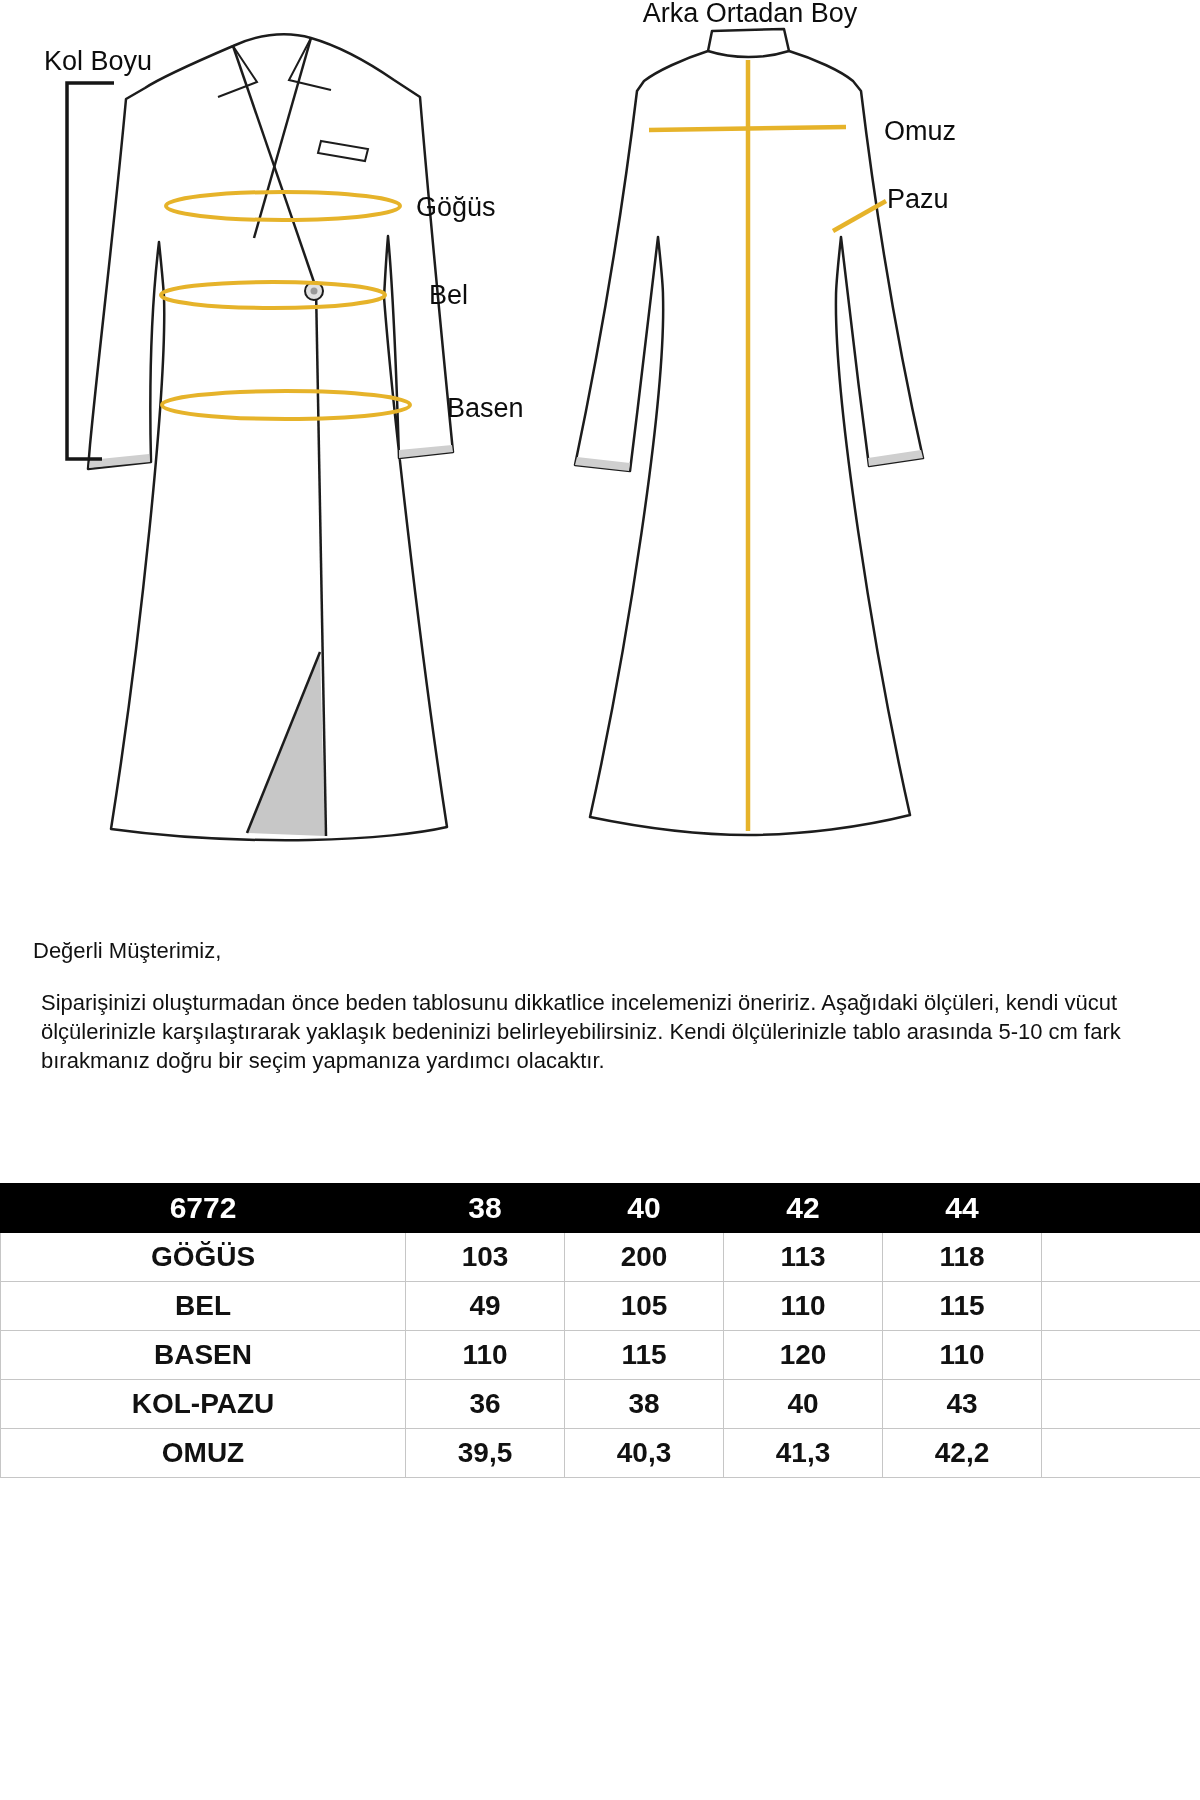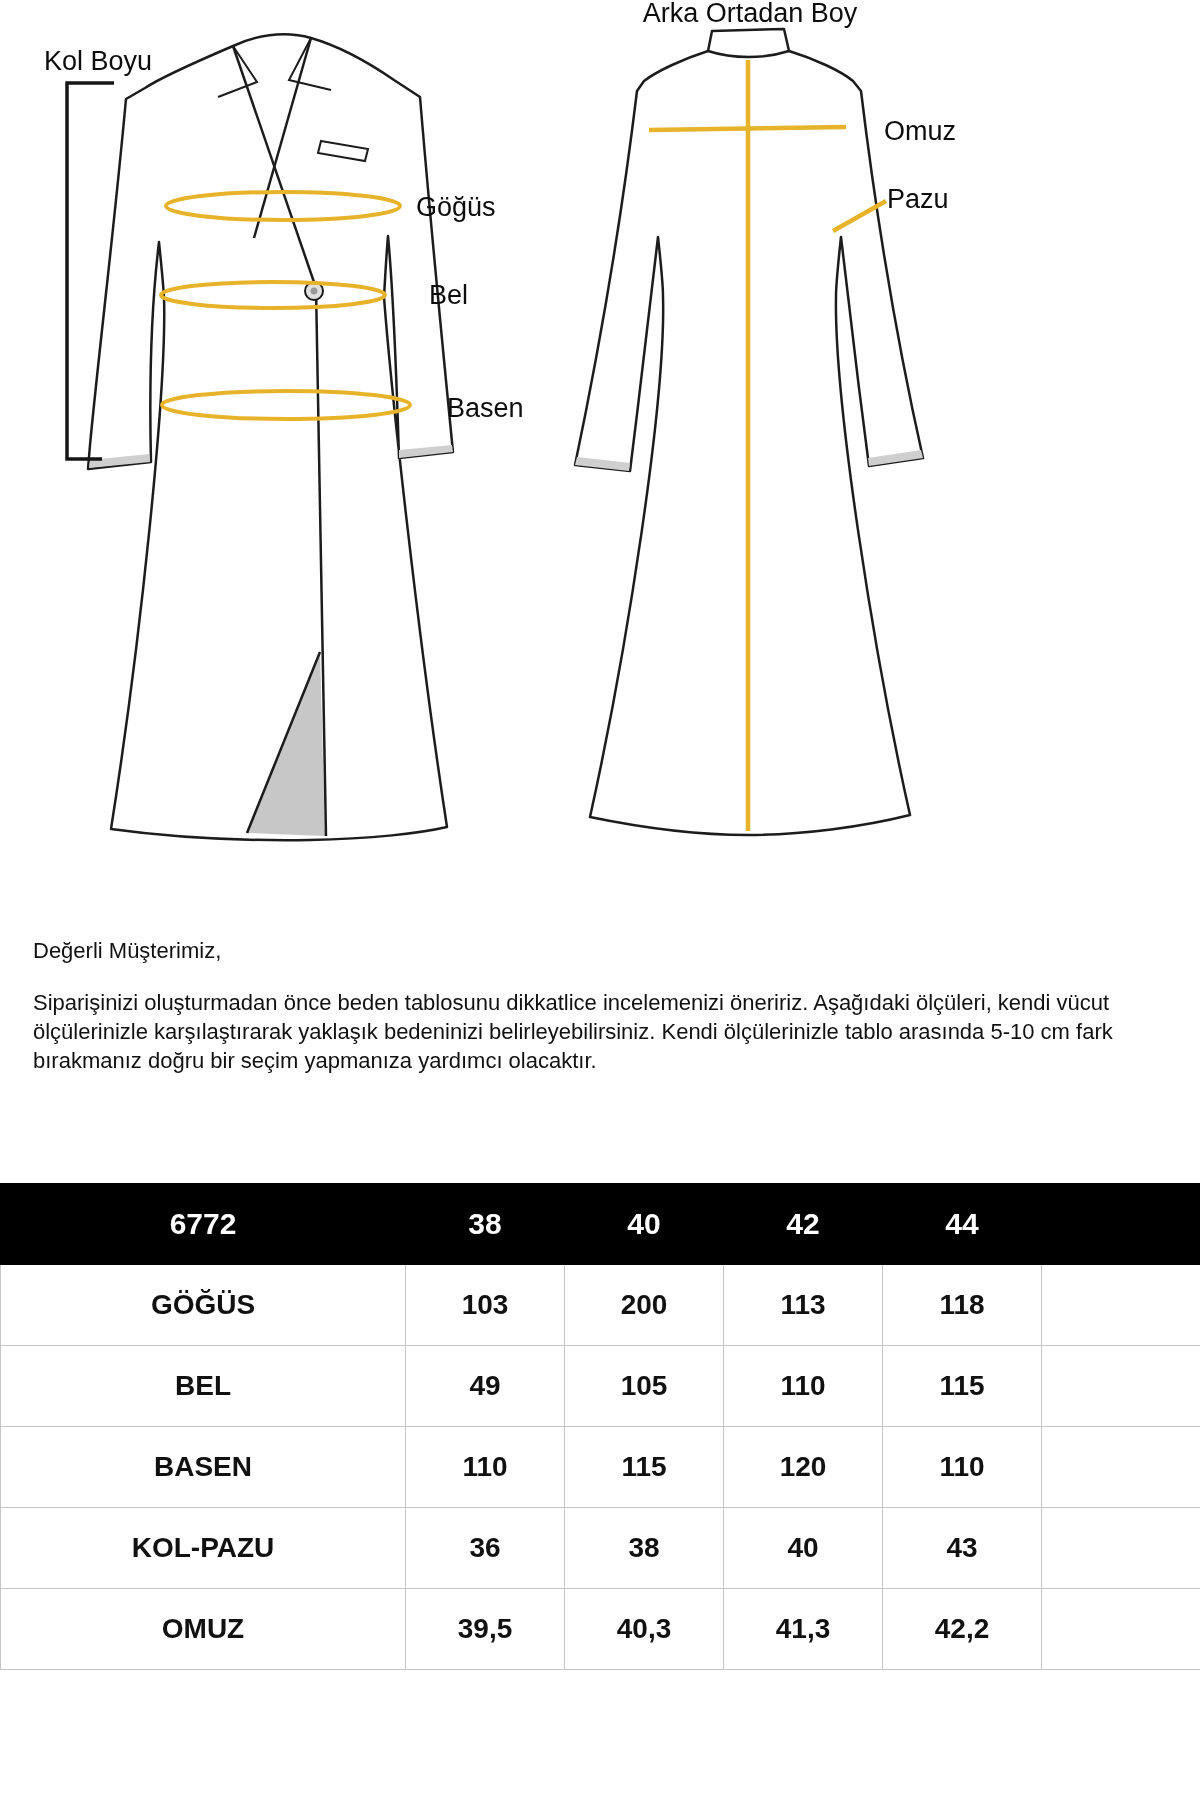--- a/index.html
+++ b/index.html
@@ -7,28 +7,28 @@
     width: 1200px; height: 1800px; position: relative; overflow: hidden;
     font-family: "Liberation Sans", sans-serif; color: #111111;
   }
   .diagram { position: absolute; top: 0; left: 0; width: 1200px; height: 905px; }
   .diagram svg text {
     font-family: "Liberation Sans", sans-serif;
     font-size: 27px; fill: #0d0d0d;
   }
   .info { position: absolute; top: 922px; left: 33px; width: 1135px; }
   .greeting { font-size: 22px; margin: 16px 0 24px 0; }
-  .para { font-size: 22px; line-height: 29px; margin: 0; }
+  .para { font-size: 22px; line-height: 29px; margin: 8px; }
   .size-table {
     position: absolute; top: 1183px; left: 0; width: 1200px;
     border-collapse: collapse; table-layout: fixed;
   }
   .size-table th, .size-table td {
     border: 1px solid #c6c6c6; text-align: center; vertical-align: middle;
-    font-weight: bold; padding: 16px;
+    font-weight: bold; padding: 0;
   }
   .size-table thead th {
     background: #000000; color: #ffffff; font-size: 30px; height: 48px;
     border-color: #000000;
   }
   .size-table tbody td {
     background: #ffffff; color: #111111; font-size: 28px; height: 48px;
   }
 </style>
 </head>

